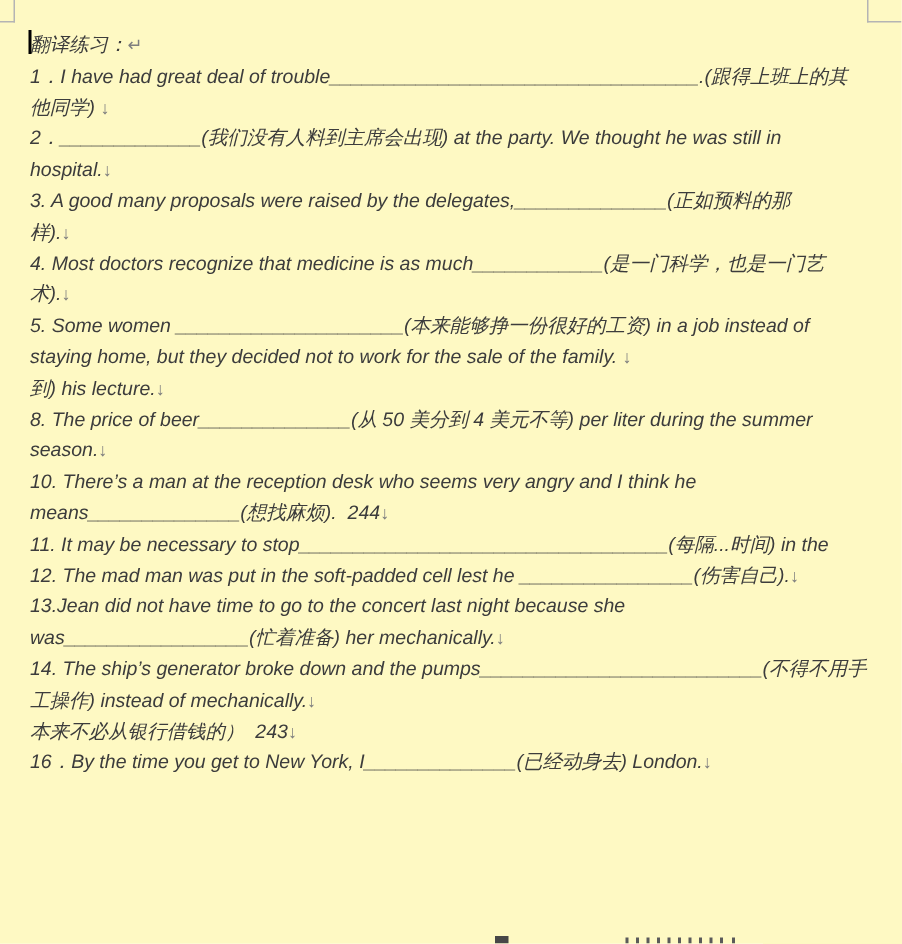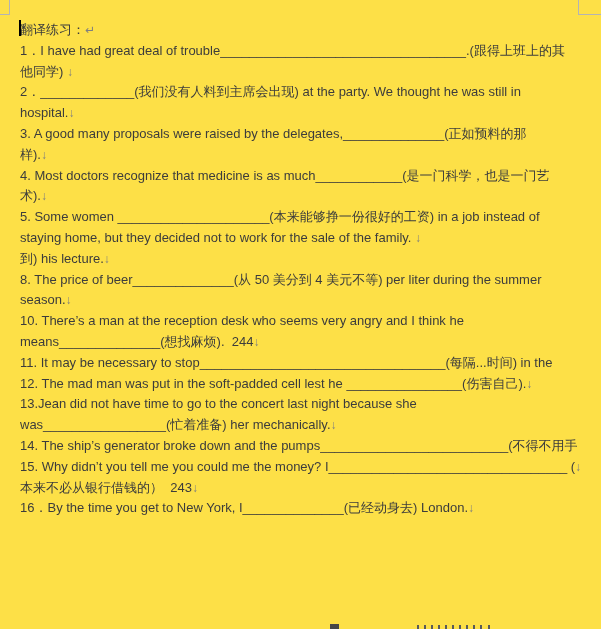--- a/index.html
+++ b/index.html
@@ -1,21 +1,21 @@
 <!DOCTYPE html>
 <html><head>
 <meta charset="utf-8">
 <style>
   html,body{margin:0;padding:0;}
   body{
     width:601px;height:629px;background:#ffffff;overflow:hidden;
     font-family:"Liberation Sans","DejaVu Sans",sans-serif;
   }
   .doc{
-    position:relative;width:601px;height:629px;background:#fde047;overflow:hidden;
+    position:relative;width:601px;height:629px;background:#fef9c3;overflow:hidden;font-style:italic;
   }
   
   .corner-mark{position:absolute;pointer-events:none;}
   .corner-mark.tl{
     left:0;top:0;width:9px;height:14px;
     border-right:1px solid #b4b4b4;border-bottom:1px solid #b4b4b4;
   }
   .corner-mark.tr{
     right:0;top:0;width:22px;height:14px;
     border-left:1px solid #b4b4b4;border-bottom:1px solid #b4b4b4;
@@ -61,21 +61,21 @@
       <div class="line"><span class="t">到) his lecture.</span><span class="m">↓</span></div>
       <div class="line"><span class="t">8. The price of beer______________(从 50 美分到 4 美元不等) per liter during the summer</span><span class="m"></span></div>
       <div class="line"><span class="t">season.</span><span class="m">↓</span></div>
       <div class="line"><span class="t">10. There’s a man at the reception desk who seems very angry and I think he</span><span class="m"></span></div>
       <div class="line"><span class="t">means______________(想找麻烦).  244</span><span class="m">↓</span></div>
       <div class="line"><span class="t">11. It may be necessary to stop__________________________________(每隔...时间) in the</span><span class="m"></span></div>
       <div class="line"><span class="t">12. The mad man was put in the soft-padded cell lest he ________________(伤害自己).</span><span class="m">↓</span></div>
       <div class="line"><span class="t">13.Jean did not have time to go to the concert last night because she</span><span class="m"></span></div>
       <div class="line"><span class="t">was_________________(忙着准备) her mechanically.</span><span class="m">↓</span></div>
       <div class="line"><span class="t">14. The ship’s generator broke down and the pumps__________________________(不得不用手</span><span class="m"></span></div>
-      <div class="line"><span class="t">15. Why didn’t you tell me you could me the money? I_________________________________ (</span><span class="m">↓</span></div>
+      <div class="line"><span class="t">工操作) instead of mechanically.</span><span class="m">↓</span></div>
       <div class="line"><span class="t">本来不必从银行借钱的）  243</span><span class="m">↓</span></div>
       <div class="line"><span class="t">16．By the time you get to New York, I______________(已经动身去) London.</span><span class="m">↓</span></div>
     </div>
 
   <span class="caret"></span>
 
   <div>
     <div class="frag block"></div>
     <div class="frag tick" style="left:417px"></div>
     <div class="frag tick" style="left:424px"></div>

